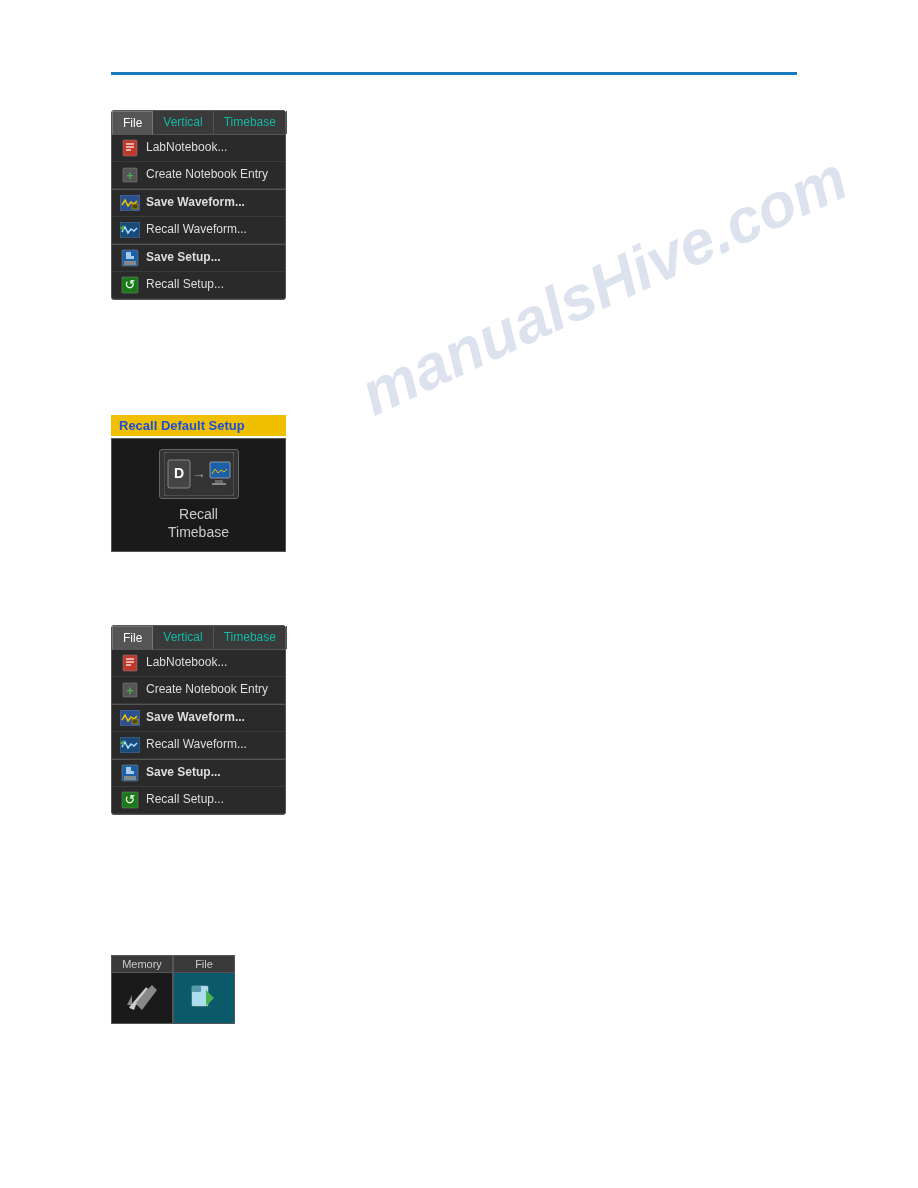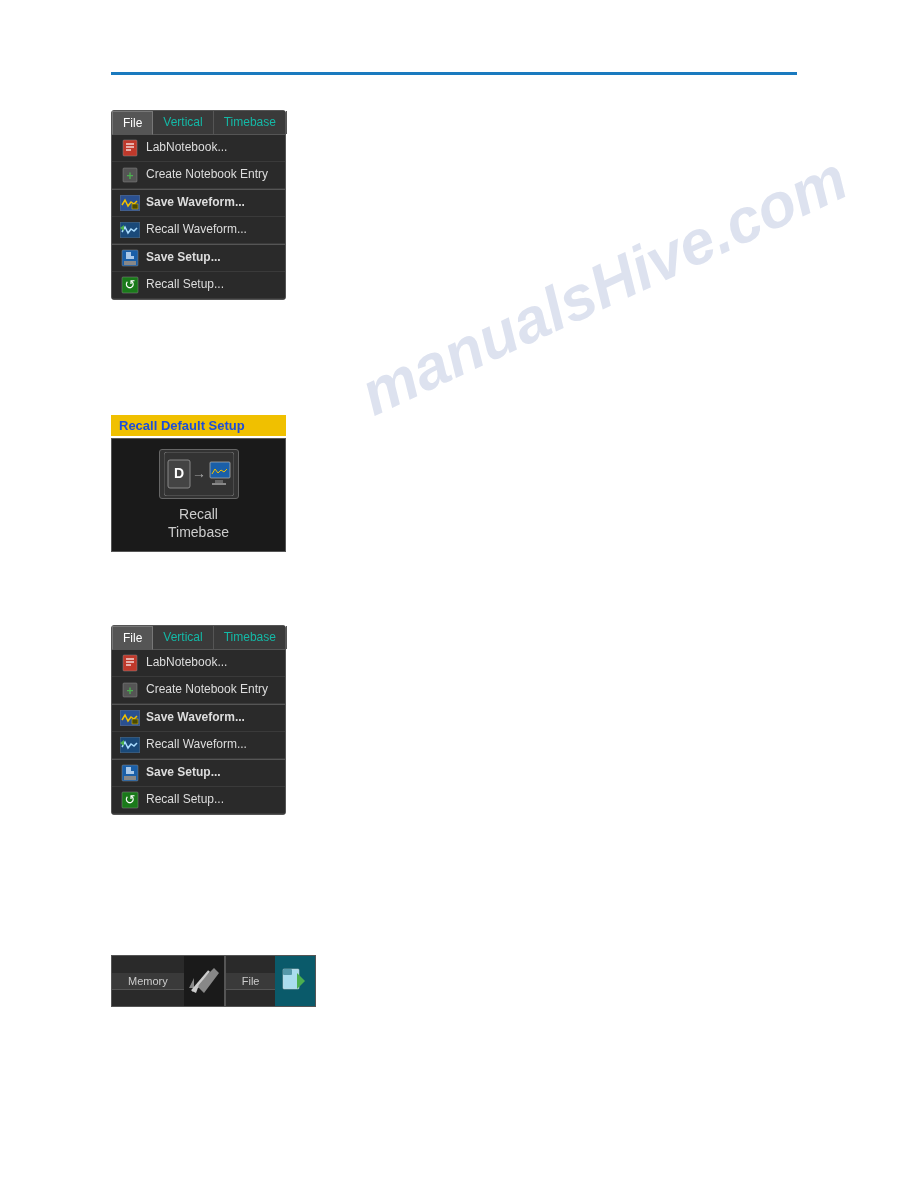--- a/index.html
+++ b/index.html
@@ -157,21 +157,21 @@
     .memory-file-panel {
       position: absolute;
       top: 955px;
       left: 111px;
       display: flex;
       gap: 0;
     }
 
     .mf-tab {
       display: flex;
-      flex-direction: row;
+      flex-direction: column;
       align-items: center;
       border: 1px solid #555;
       background: #2a2a2a;
     }
 
     .mf-tab-label {
       width: 100%;
       text-align: center;
       font-size: 11px;
       padding: 2px 6px;

